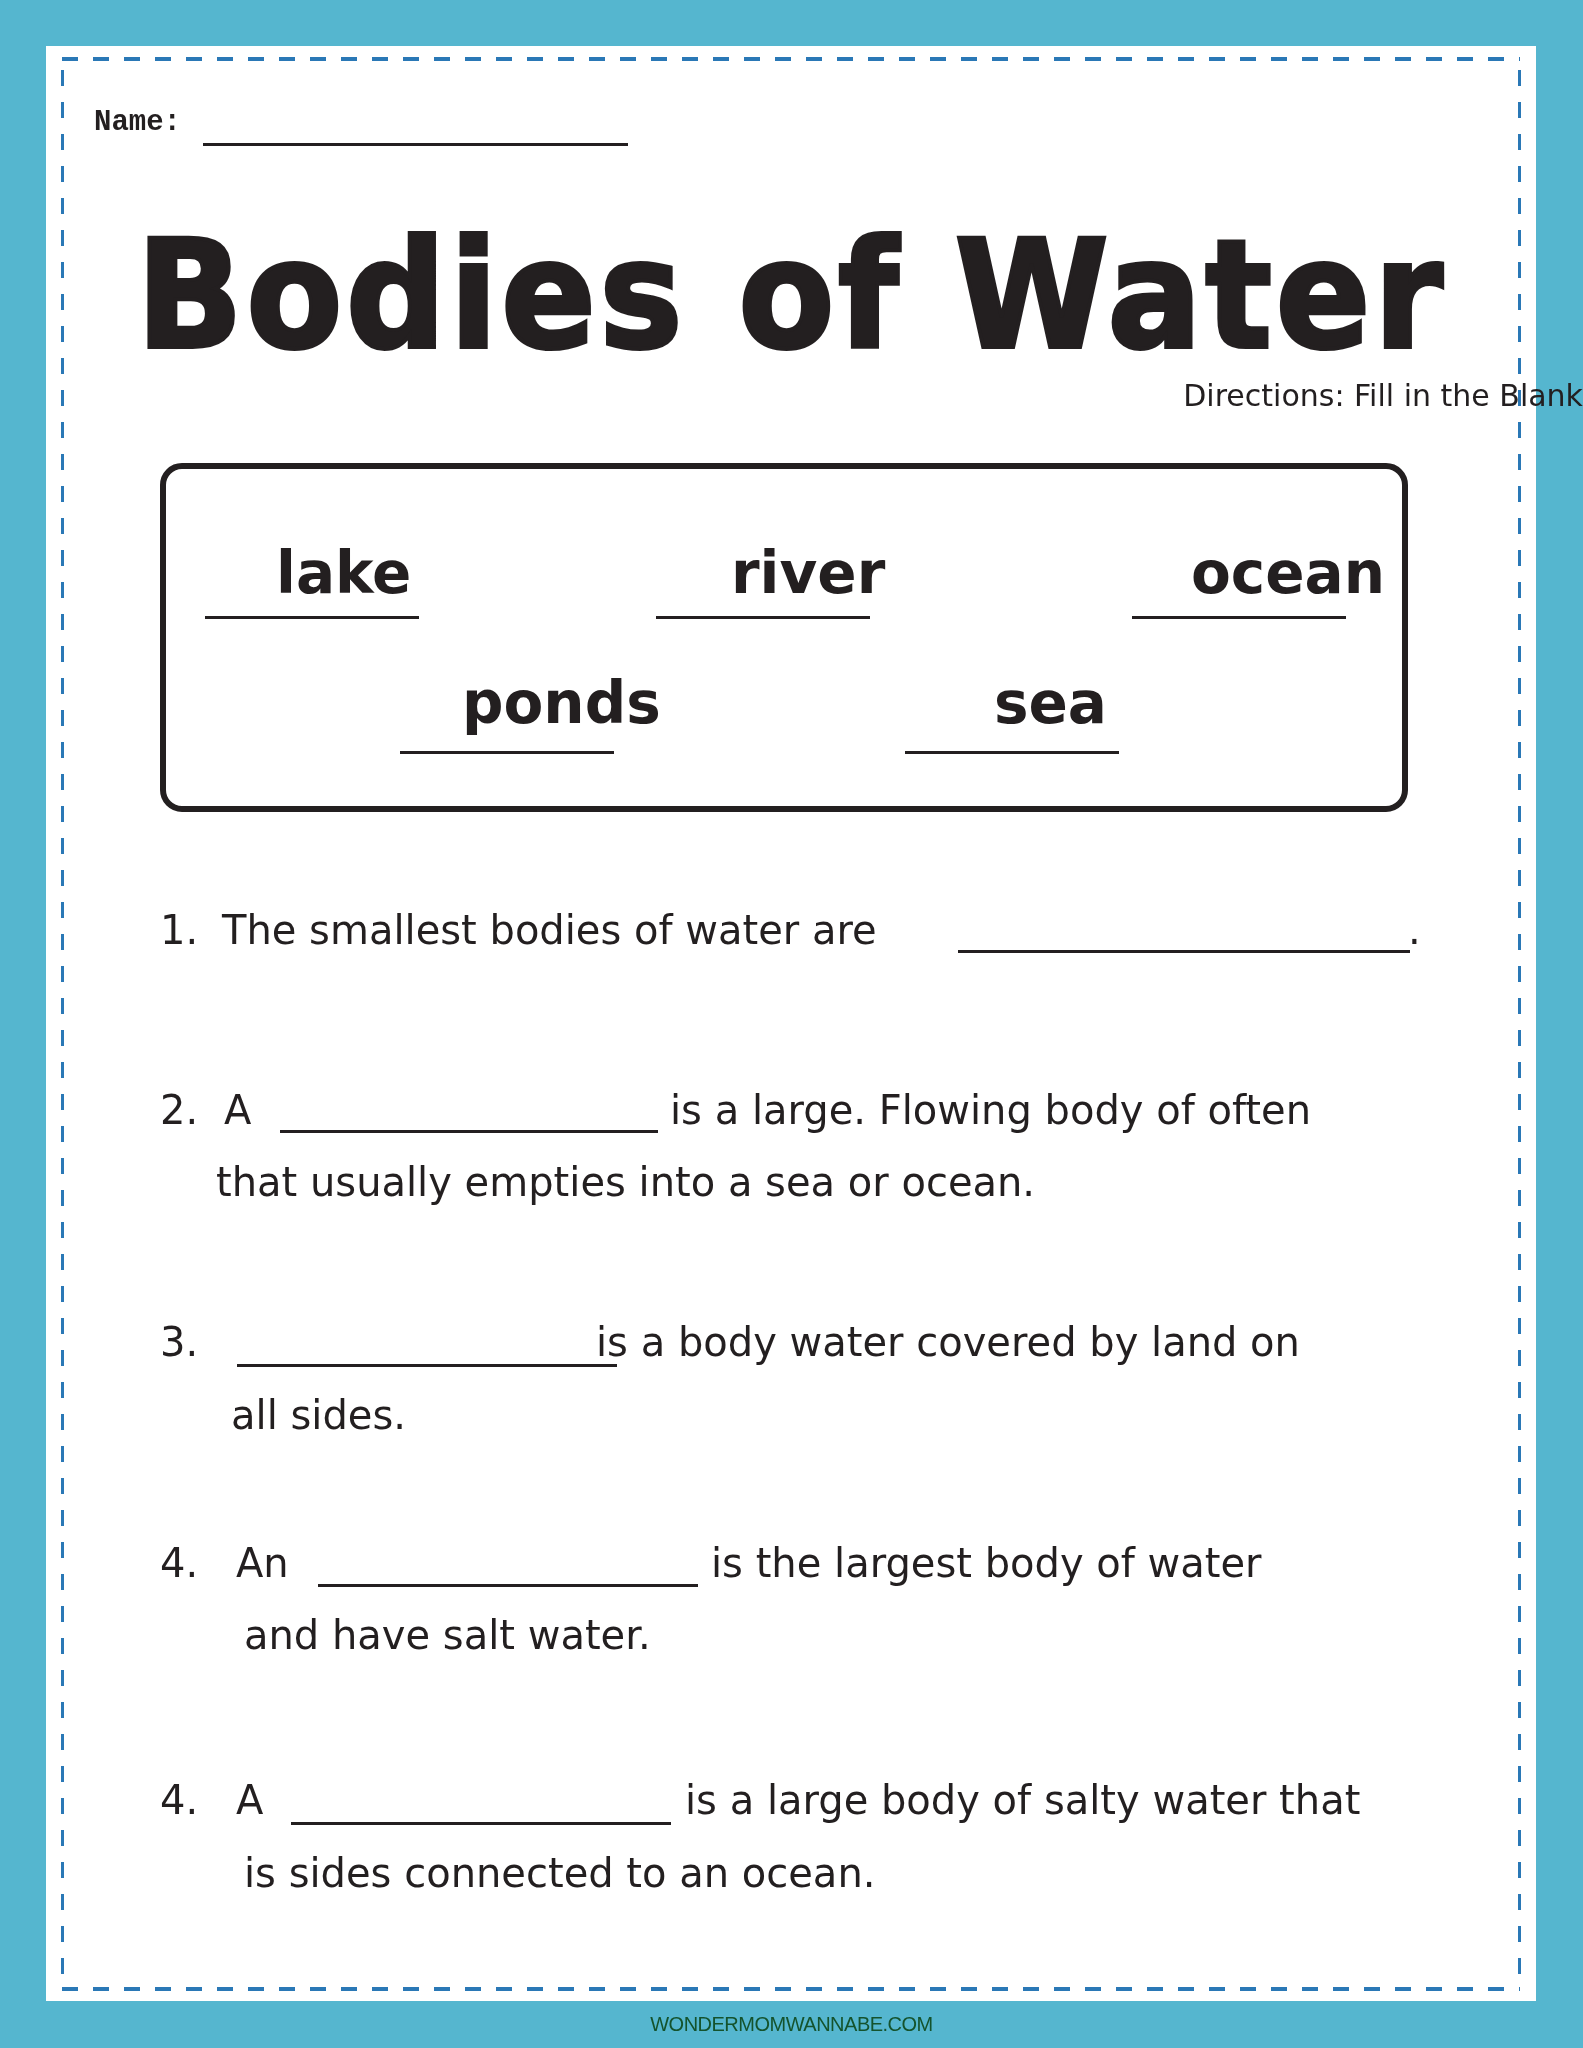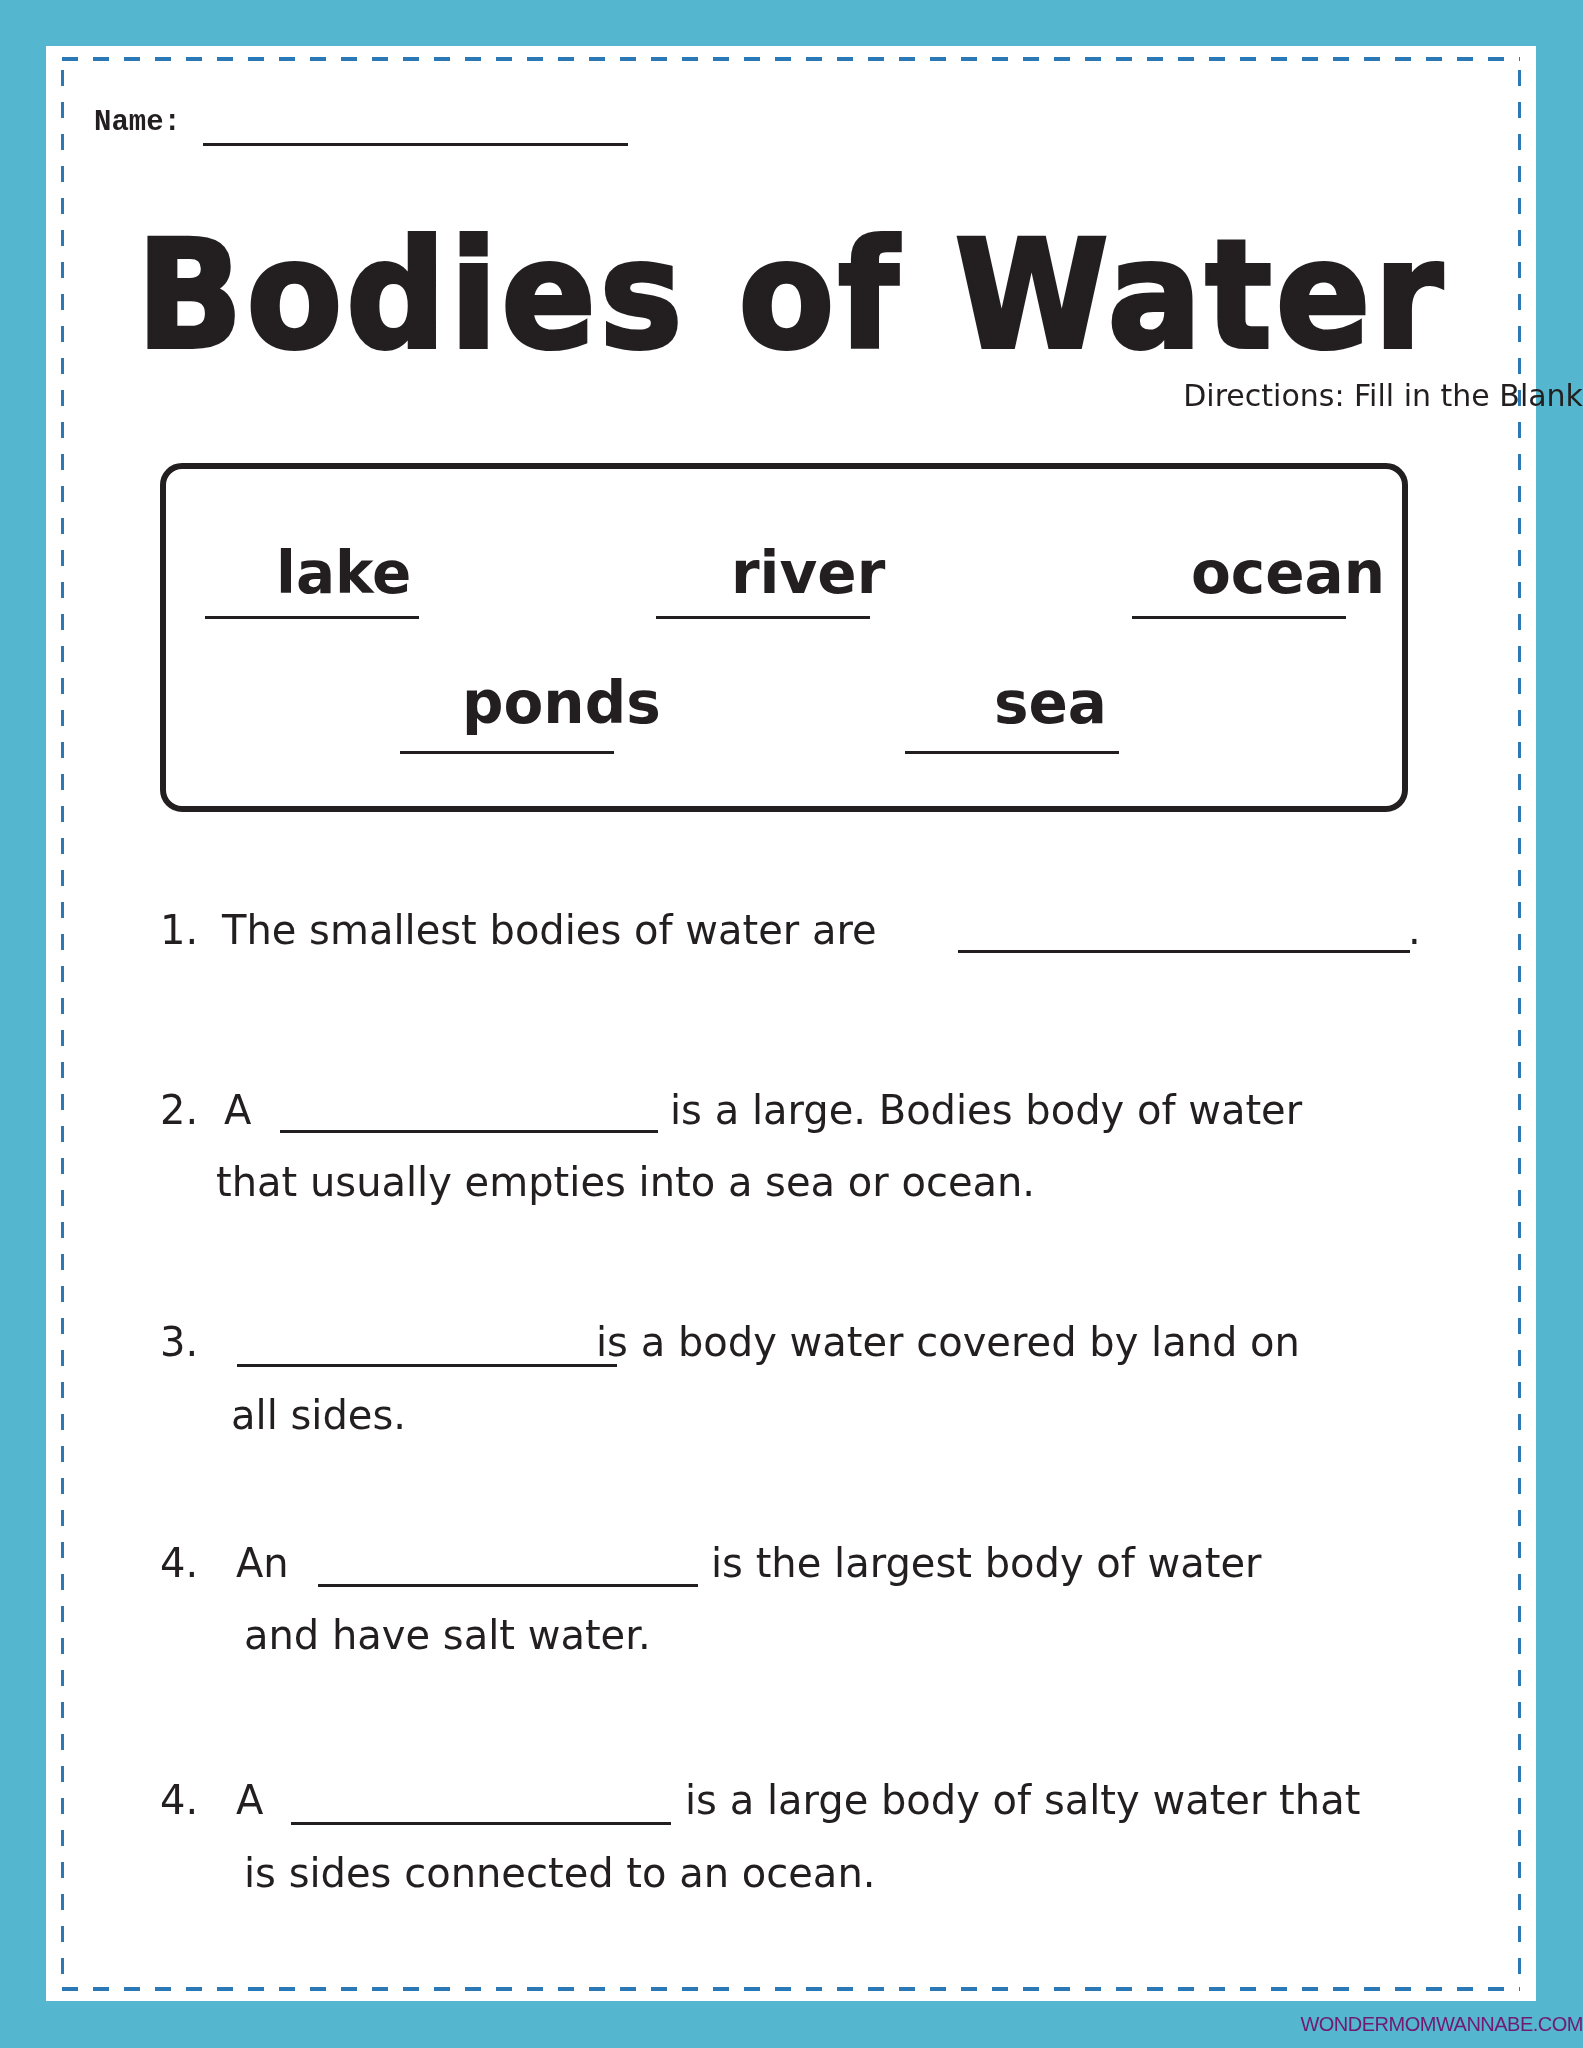--- a/index.html
+++ b/index.html
@@ -47,22 +47,22 @@
     position: absolute; font-family: "DejaVu Sans", sans-serif; font-weight: bold;
     font-size: 58px; line-height: 66px; white-space: nowrap; margin-left: 44px;
   }
   .word-line { position: absolute; height: 3px; background: #231f20; }
   .q {
     position: absolute; font-family: "DejaVu Sans", sans-serif; font-size: 40px; line-height: 48px;
     white-space: nowrap; color: #231f20;
   }
   .blank { position: absolute; height: 3px; background: #231f20; }
   .footer {
-    left: 0; width: 1583px; top: 2010px; text-align: right;
-    font-family: "Liberation Sans", sans-serif; font-size: 20px; line-height: 28px; color: #701a75;
+    left: 0; width: 1583px; top: 2010px; text-align: center;
+    font-family: "Liberation Sans", sans-serif; font-size: 20px; line-height: 28px; color: #14532d;
     letter-spacing: -0.5px;
   }
 </style>
 </head>
 <body>
 
 <div class="page"></div>
 
 <div class="dash-h" style="left:62px; top:57px; width:1458px;"></div>
 <div class="dash-h" style="left:62px; top:1987px; width:1458px;"></div>
@@ -93,21 +93,21 @@
 <div class="word-line" style="left:905px; top:751px; width:214px;"></div>
 
 <div class="q" style="left:160px; top:906px;">1.</div>
 <div class="q" style="left:222px; top:906px;">The smallest bodies of water are</div>
 <div class="blank" style="left:958px; top:950px; width:452px;"></div>
 <div class="q" style="left:1408px; top:906px;">.</div>
 
 <div class="q" style="left:160px; top:1086px;">2.</div>
 <div class="q" style="left:224px; top:1086px;">A</div>
 <div class="blank" style="left:280px; top:1130px; width:378px;"></div>
-<div class="q" style="left:670px; top:1086px;">is a large. Bodies body of water</div>
+<div class="q" style="left:670px; top:1086px;">is a large. Flowing body of often</div>
 <div class="q" style="left:216px; top:1158px;">that usually empties into  a sea or ocean.</div>
 
 <div class="q" style="left:160px; top:1318px;">3.</div>
 <div class="blank" style="left:237px; top:1364px; width:380px;"></div>
 <div class="q" style="left:596px; top:1318px;">is a body water covered by land on</div>
 <div class="q" style="left:231px; top:1391px;">all sides.</div>
 
 <div class="q" style="left:160px; top:1539px;">4.</div>
 <div class="q" style="left:236px; top:1539px;text-align:right;">An</div>
 <div class="blank" style="left:318px; top:1584px; width:380px;"></div>

